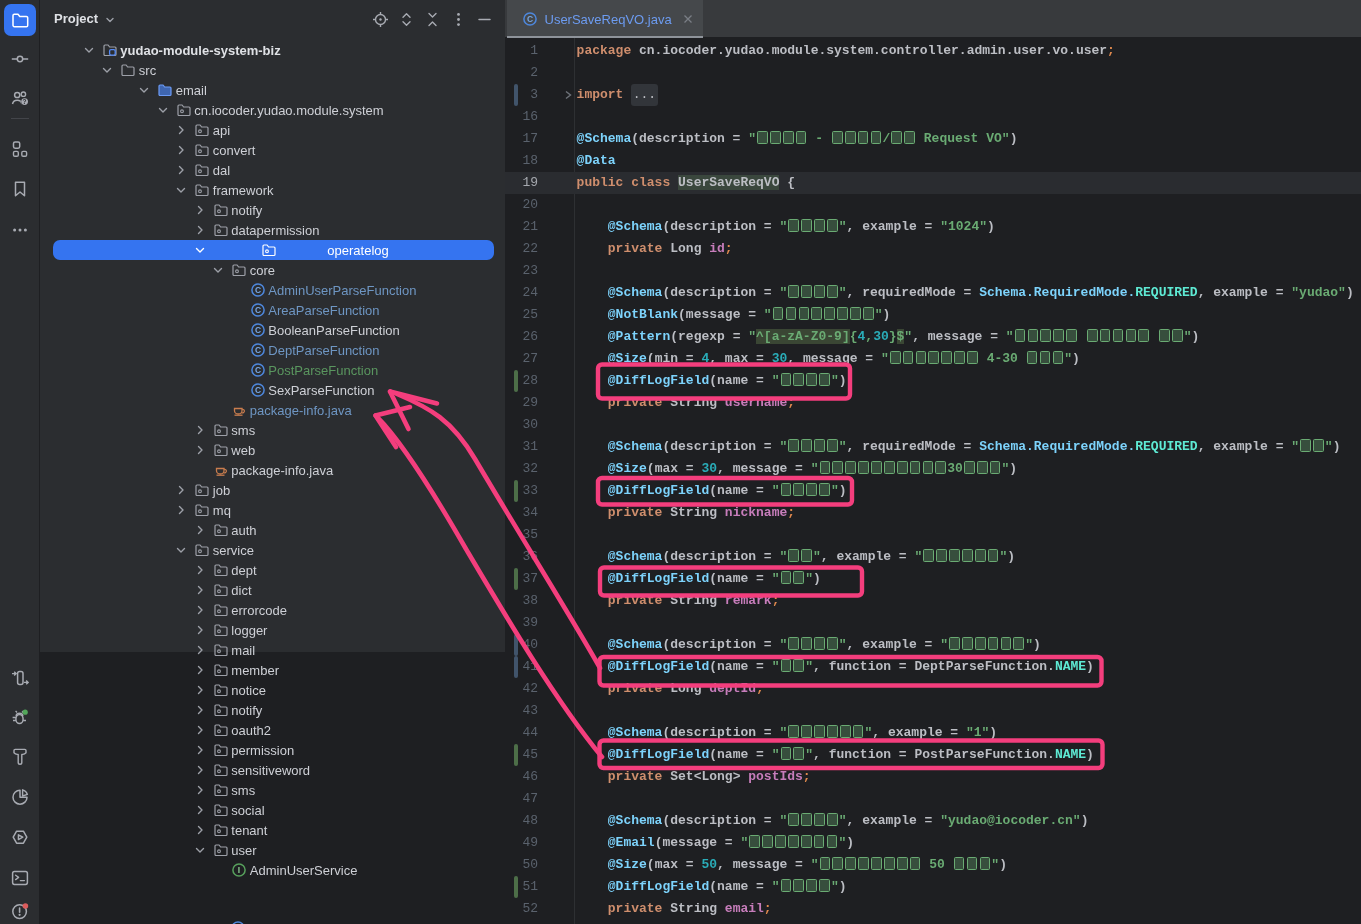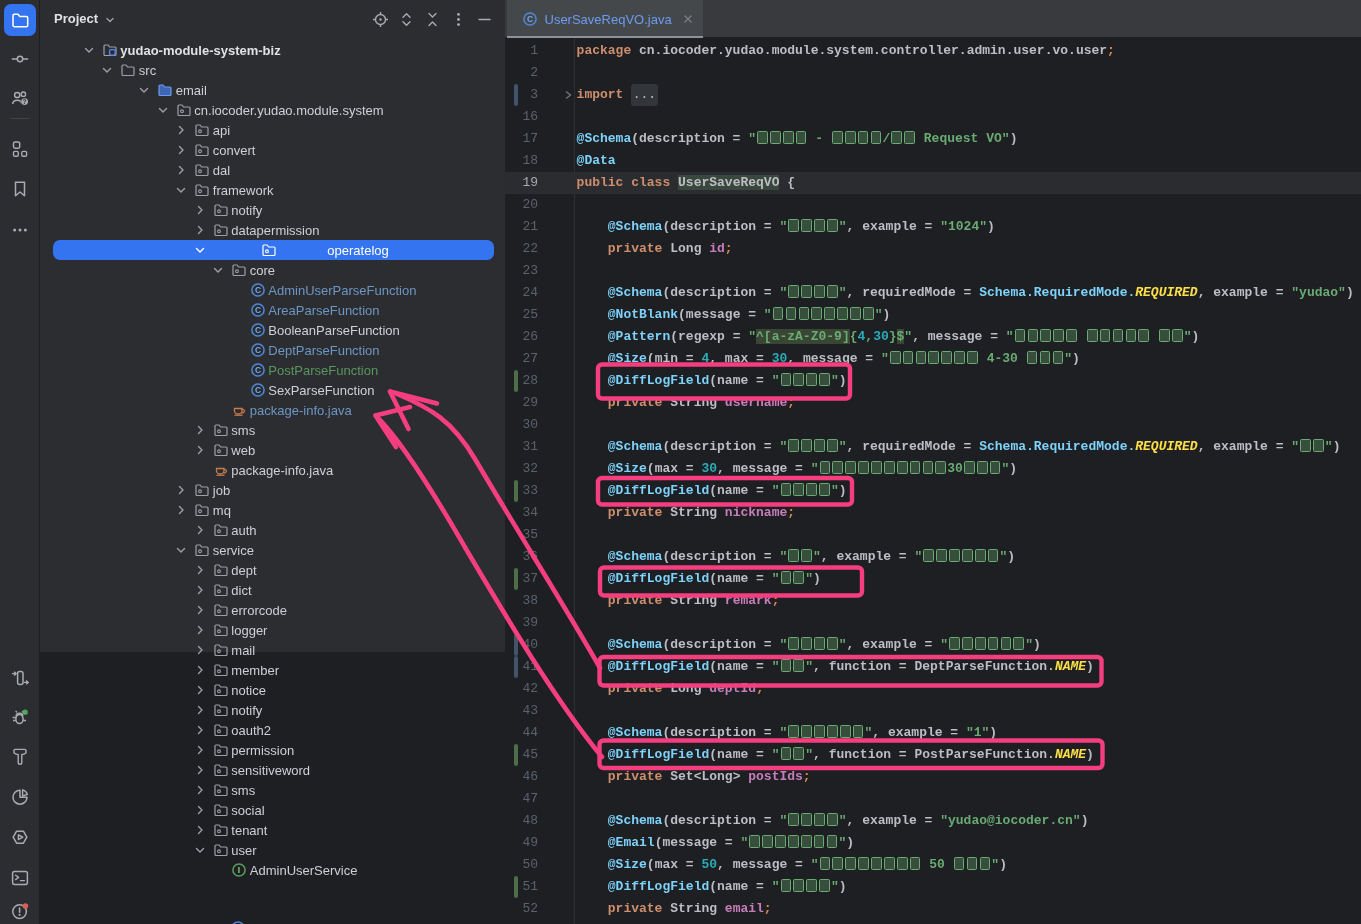--- a/index.html
+++ b/index.html
@@ -43,21 +43,21 @@
 .gb { position:absolute; left:9px; top:0; width:4px; height:22px; border-radius:2px; }
 .gbg { background:#4D6E48; }
 .gbb { background:#41546B; }
 .farr { position:absolute; left:58px; top:6px; }
 .k { color:#CF8E6D; }
 .a { color:#7dd3fc; }
 .s { color:#6AAB73; }
 .f { color:#C77DBB; }
 .n { color:#2AACB8; }
 .sc { color:#E0894E; }
-.it { color:#fde047; font-style:italic; }
+.it { color:#5eead4; }
 .rx { background:#3A4634; }
 .idhl { background:#3A473D; }
 .fold { display:inline-block; background:#32353A; border-radius:3px; color:#BCBEC4; font-weight:400; padding:0 1.5px; }
 b.j { display:inline-block; width:10.7px; height:12.6px; border:1.2px solid currentColor; border-radius:1.5px; margin:0 1.1px; vertical-align:-1.5px; background:color-mix(in srgb, currentColor 34%, transparent); }
 #gutline { position:absolute; left:68.5px; top:38px; bottom:0; width:1px; background:#2E3033; }
 </style></head>
 <body>
 <div id="stripe">
 <div class="sbtn">
       <svg width="20" height="20" viewBox="0 0 20 20">

